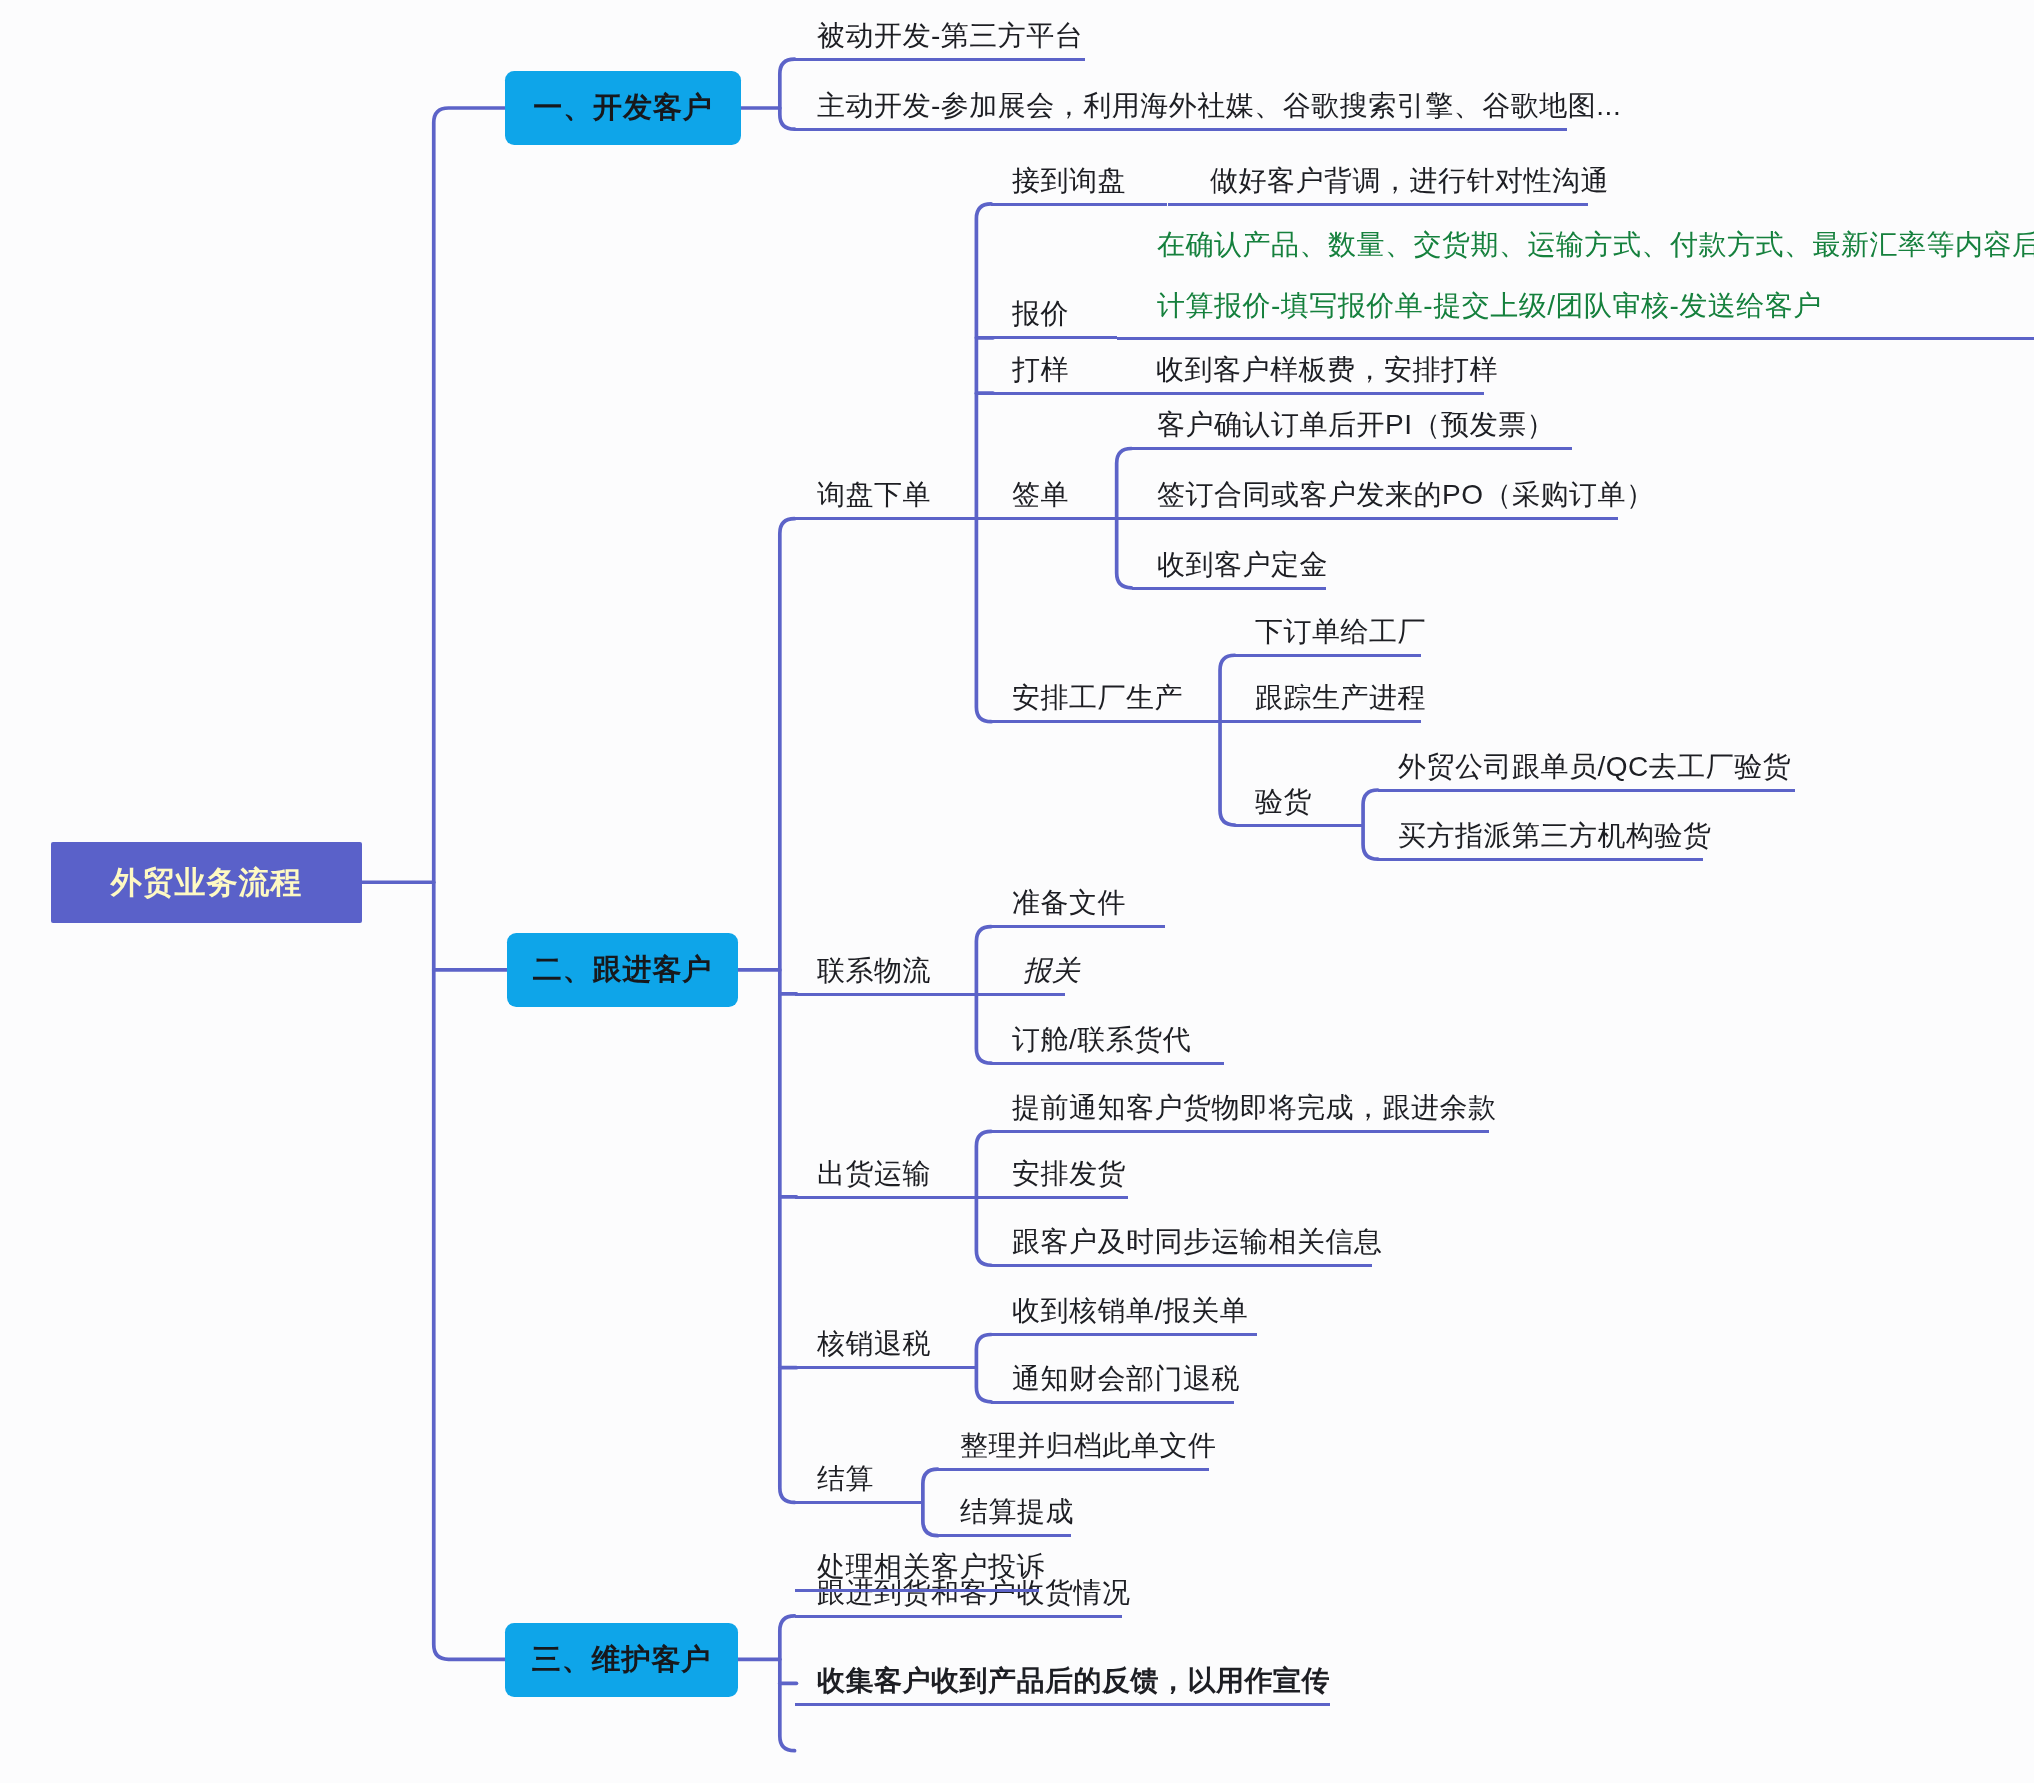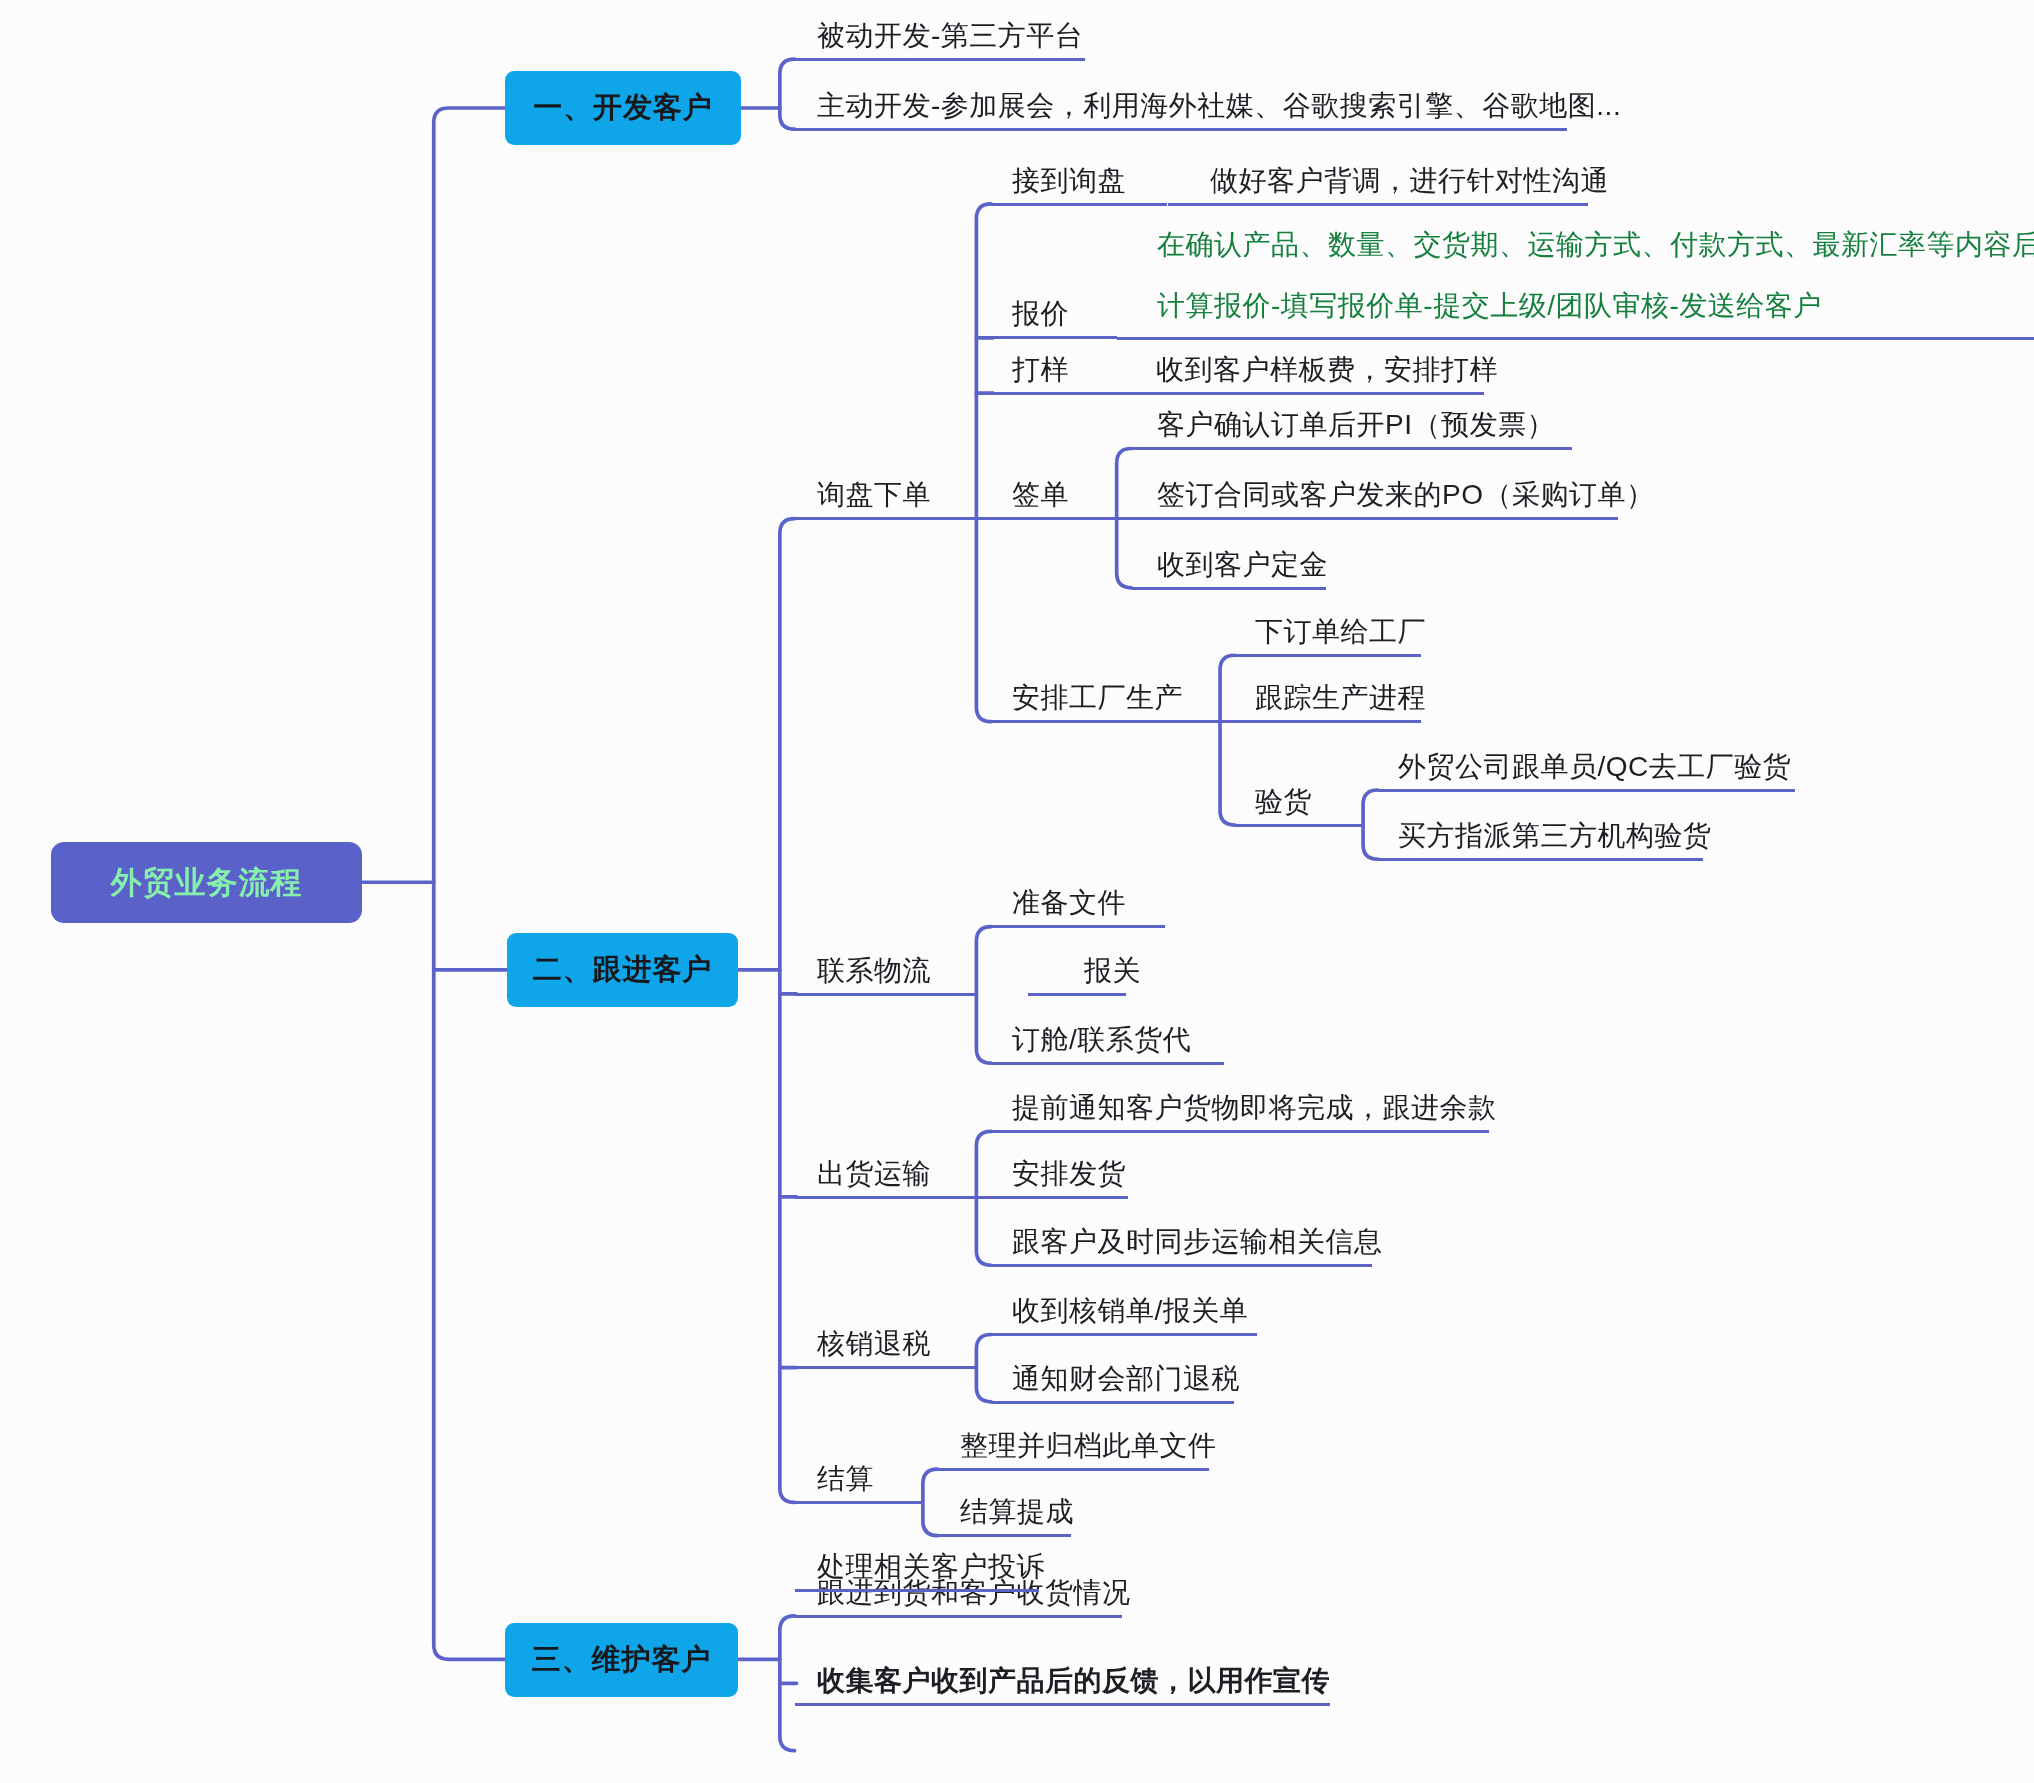--- a/index.html
+++ b/index.html
@@ -26,22 +26,22 @@
   .box{
     position:absolute;box-sizing:border-box;z-index:2;
     display:flex;align-items:center;justify-content:center;
     white-space:nowrap;letter-spacing:0.9px;
   }
   .box.l1{
     background:#0ea5e9;border-radius:9.2px;
     font-size:29px;font-weight:600;color:#17181c;
   }
   .box.root{
-    background:#5a61c9;border-radius:13px;
-    font-size:31px;font-weight:700;color:#86efac;
+    background:#5a61c9;border-radius:2px;
+    font-size:31px;font-weight:700;color:#fef9c3;
   }
 </style>
 </head>
 <body>
 
 <div class="canvas">
 
   <svg class="wires" width="2034" height="1783" viewBox="0 0 2204 1932">
 
     <path d="M392,956 L470,956"></path>
@@ -115,21 +115,21 @@
   <div class="node" style="left:1132px;top:544px;width:194px;padding-left:25px;">收到客户定金</div>
 
   <div class="node" style="left:991px;top:677px;width:229px;padding-left:21px;">安排工厂生产</div>
   <div class="node" style="left:1235px;top:611px;width:186px;padding-left:20px;">下订单给工厂</div>
   <div class="node" style="left:1220px;top:677px;width:201px;padding-left:35px;">跟踪生产进程</div>
   <div class="node" style="left:1235px;top:781px;width:128px;padding-left:20px;">验货</div>
   <div class="node" style="left:1378px;top:746px;width:417px;padding-left:20px;">外贸公司跟单员/QC去工厂验货</div>
   <div class="node" style="left:1378px;top:815px;width:325px;padding-left:20px;">买方指派第三方机构验货</div>
 
   <div class="node" style="left:991px;top:882px;width:174px;padding-left:21px;">准备文件</div>
-  <div class="node" style="left:1028px;top:950px;width:98px;padding-left:56px;">报关</div>
+  <div class="node" style="left:967px;top:950px;width:98px;padding-left:56px;font-style:italic;">报关</div>
   <div class="node" style="left:991px;top:1019px;width:233px;padding-left:21px;">订舱/联系货代</div>
 
   <div class="node" style="left:991px;top:1087px;width:498px;padding-left:21px;">提前通知客户货物即将完成，跟进余款</div>
   <div class="node" style="left:976px;top:1153px;width:152px;padding-left:36px;">安排发货</div>
   <div class="node" style="left:991px;top:1221px;width:381px;padding-left:21px;">跟客户及时同步运输相关信息</div>
 
   <div class="node" style="left:991px;top:1290px;width:266px;padding-left:21px;">收到核销单/报关单</div>
   <div class="node" style="left:991px;top:1358px;width:243px;padding-left:21px;">通知财会部门退税</div>
 
   <div class="node" style="left:938px;top:1425px;width:271px;padding-left:22px;">整理并归档此单文件</div>

